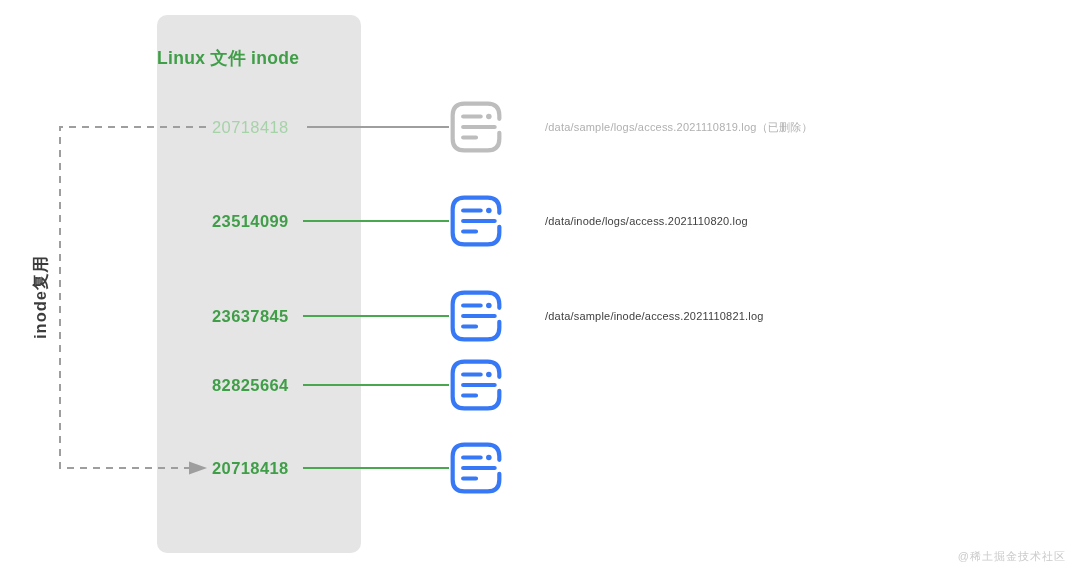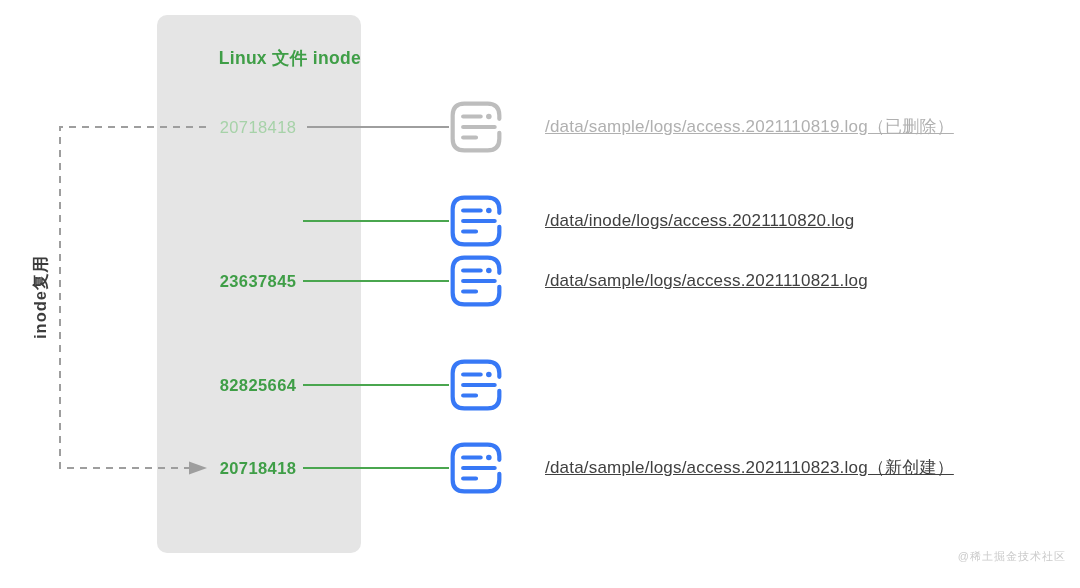--- a/index.html
+++ b/index.html
@@ -15,21 +15,21 @@
     position: absolute;
     left: 157px; top: 15px;
     width: 204px; height: 538px;
     background: var(--panel-bg);
     border-radius: 10px;
   }
   .title {
     position: absolute;
     left: 157px; top: 46px;
     width: 204px;
-    text-align: right;
+    text-align: left;
     font-size: 17.5px;
     font-weight: 700;
     letter-spacing: 0.3px;
     color: var(--green);
   }
   .overlay {
     position: absolute;
     left: 0; top: 0;
     width: 1080px; height: 588px;
     pointer-events: none;
@@ -56,21 +56,21 @@
   .row {
     position: absolute;
     left: 0;
     width: 1080px; height: 56px;
   }
   .num {
     position: absolute;
     left: 212px; top: 0;
     width: 92px; height: 56px;
     line-height: 56px;
-    text-align: center;
+    text-align: left;
     font-size: 16.5px;
     font-weight: 600;
     letter-spacing: 0.4px;
     color: var(--green);
     white-space: nowrap;
   }
   .connector {
     position: absolute;
     left: 303px; top: 27px;
     width: 146px; height: 2px;
@@ -81,25 +81,24 @@
     left: 448px; top: 0;
     width: 56px; height: 56px;
     color: var(--blue);
   }
   .icon svg { width: 56px; height: 56px; display: block; }
   .path {
     position: absolute;
     left: 545px; top: 0;
     height: 56px;
     line-height: 56px;
-    font-size: 17px;
+    font-size: 11px;
     letter-spacing: 0.2px;
     color: var(--text-dark);
     white-space: nowrap;
-    text-decoration: underline;
   }
   .row.deleted .num  { color: var(--green-faded); font-weight: 400; }
   .row.deleted .connector { background: var(--gray-line); left: 307px; width: 142px; }
   .row.deleted .icon { color: var(--icon-gray); }
   .row.deleted .path { color: var(--text-gray); }
   .watermark {
     position: absolute;
     right: 14px; top: 549px;
     font-size: 11px;
     letter-spacing: 1px;
@@ -129,41 +128,42 @@
         <span class="icon">
           <svg viewBox="0 0 48 48" fill="none" xmlns="http://www.w3.org/2000/svg">
             <path d="M44 17 V14 Q44 4 34 4 H14 Q4 4 4 14 V34 Q4 44 14 44 H34 Q44 44 44 34 V29" stroke="currentColor" stroke-width="3.6" stroke-linecap="round"></path>
             <path d="M13 15 H28 M13 24 H40 M13 33 H24" stroke="currentColor" stroke-width="3.6" stroke-linecap="round"></path>
             <circle cx="35" cy="15" r="2.4" fill="currentColor"></circle>
           </svg>
         </span>
         <span class="path">/data/sample/logs/access.2021110819.log（已删除）</span>
       </div>
       <div class="row active" style="top: 193px;">
+        <span class="num">23514099</span>
         <div class="connector"></div>
         <span class="icon">
           <svg viewBox="0 0 48 48" fill="none" xmlns="http://www.w3.org/2000/svg">
             <path d="M44 17 V14 Q44 4 34 4 H14 Q4 4 4 14 V34 Q4 44 14 44 H34 Q44 44 44 34 V29" stroke="currentColor" stroke-width="3.6" stroke-linecap="round"></path>
             <path d="M13 15 H28 M13 24 H40 M13 33 H24" stroke="currentColor" stroke-width="3.6" stroke-linecap="round"></path>
             <circle cx="35" cy="15" r="2.4" fill="currentColor"></circle>
           </svg>
         </span>
         <span class="path">/data/inode/logs/access.2021110820.log</span>
       </div>
-      <div class="row active" style="top: 253px;">
+      <div class="row active" style="top: 288px;">
         <span class="num">23637845</span>
         <div class="connector"></div>
         <span class="icon">
           <svg viewBox="0 0 48 48" fill="none" xmlns="http://www.w3.org/2000/svg">
             <path d="M44 17 V14 Q44 4 34 4 H14 Q4 4 4 14 V34 Q4 44 14 44 H34 Q44 44 44 34 V29" stroke="currentColor" stroke-width="3.6" stroke-linecap="round"></path>
             <path d="M13 15 H28 M13 24 H40 M13 33 H24" stroke="currentColor" stroke-width="3.6" stroke-linecap="round"></path>
             <circle cx="35" cy="15" r="2.4" fill="currentColor"></circle>
           </svg>
         </span>
-        <span class="path">/data/sample/logs/access.2021110821.log</span>
+        <span class="path">/data/sample/inode/access.2021110821.log</span>
       </div>
       <div class="row active" style="top: 357px;">
         <span class="num">82825664</span>
         <div class="connector"></div>
         <span class="icon">
           <svg viewBox="0 0 48 48" fill="none" xmlns="http://www.w3.org/2000/svg">
             <path d="M44 17 V14 Q44 4 34 4 H14 Q4 4 4 14 V34 Q4 44 14 44 H34 Q44 44 44 34 V29" stroke="currentColor" stroke-width="3.6" stroke-linecap="round"></path>
             <path d="M13 15 H28 M13 24 H40 M13 33 H24" stroke="currentColor" stroke-width="3.6" stroke-linecap="round"></path>
             <circle cx="35" cy="15" r="2.4" fill="currentColor"></circle>
           </svg>
@@ -172,19 +172,18 @@
       <div class="row new" style="top: 440px;">
         <span class="num">20718418</span>
         <div class="connector"></div>
         <span class="icon">
           <svg viewBox="0 0 48 48" fill="none" xmlns="http://www.w3.org/2000/svg">
             <path d="M44 17 V14 Q44 4 34 4 H14 Q4 4 4 14 V34 Q4 44 14 44 H34 Q44 44 44 34 V29" stroke="currentColor" stroke-width="3.6" stroke-linecap="round"></path>
             <path d="M13 15 H28 M13 24 H40 M13 33 H24" stroke="currentColor" stroke-width="3.6" stroke-linecap="round"></path>
             <circle cx="35" cy="15" r="2.4" fill="currentColor"></circle>
           </svg>
         </span>
-        <span class="path">/data/sample/logs/access.2021110823.log（新创建）</span>
       </div>
     </div>
 
   <div class="watermark">@稀土掘金技术社区</div>
 
 </div>
 
 </body></html>

